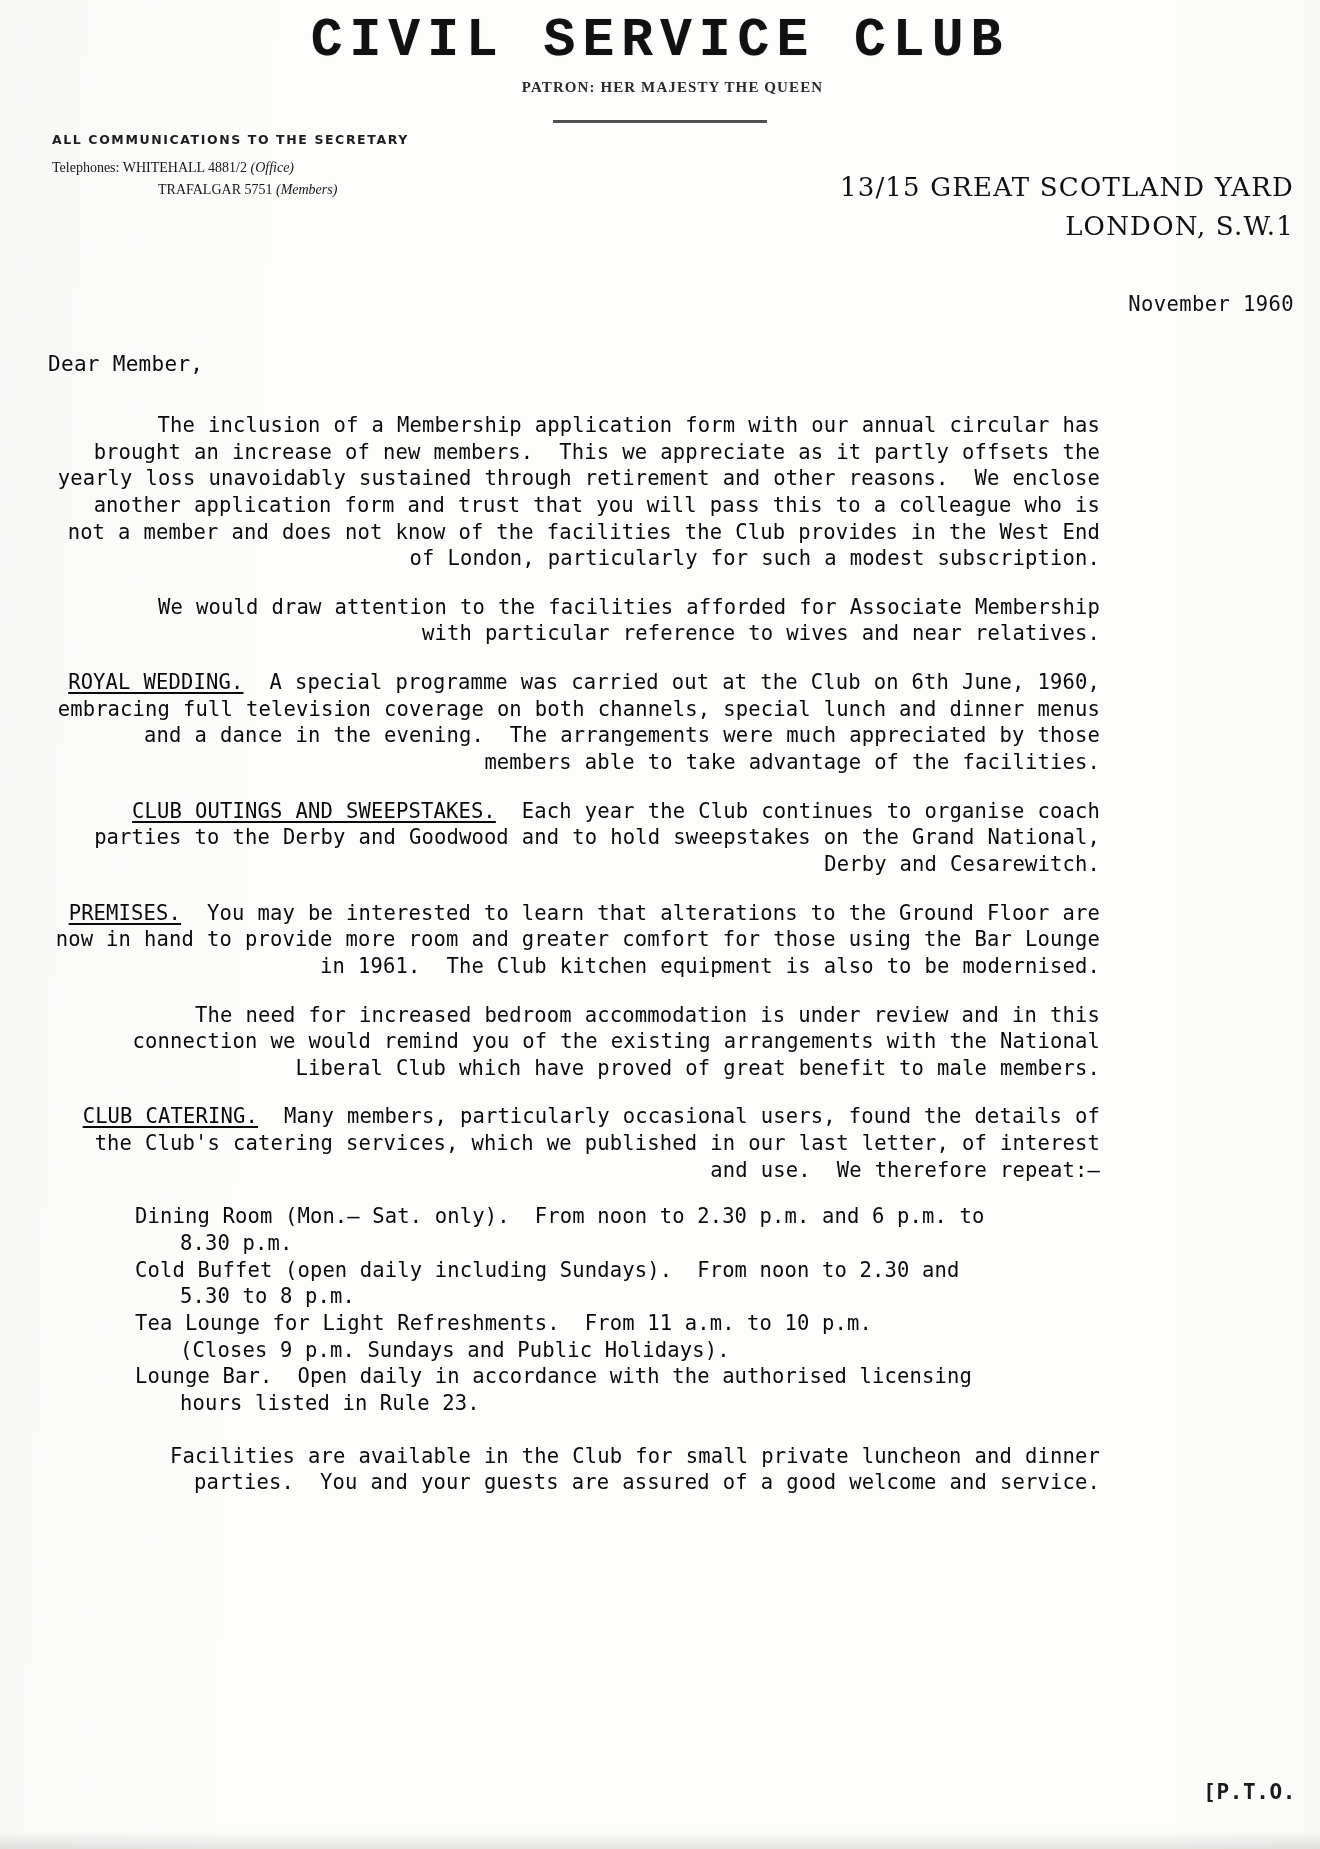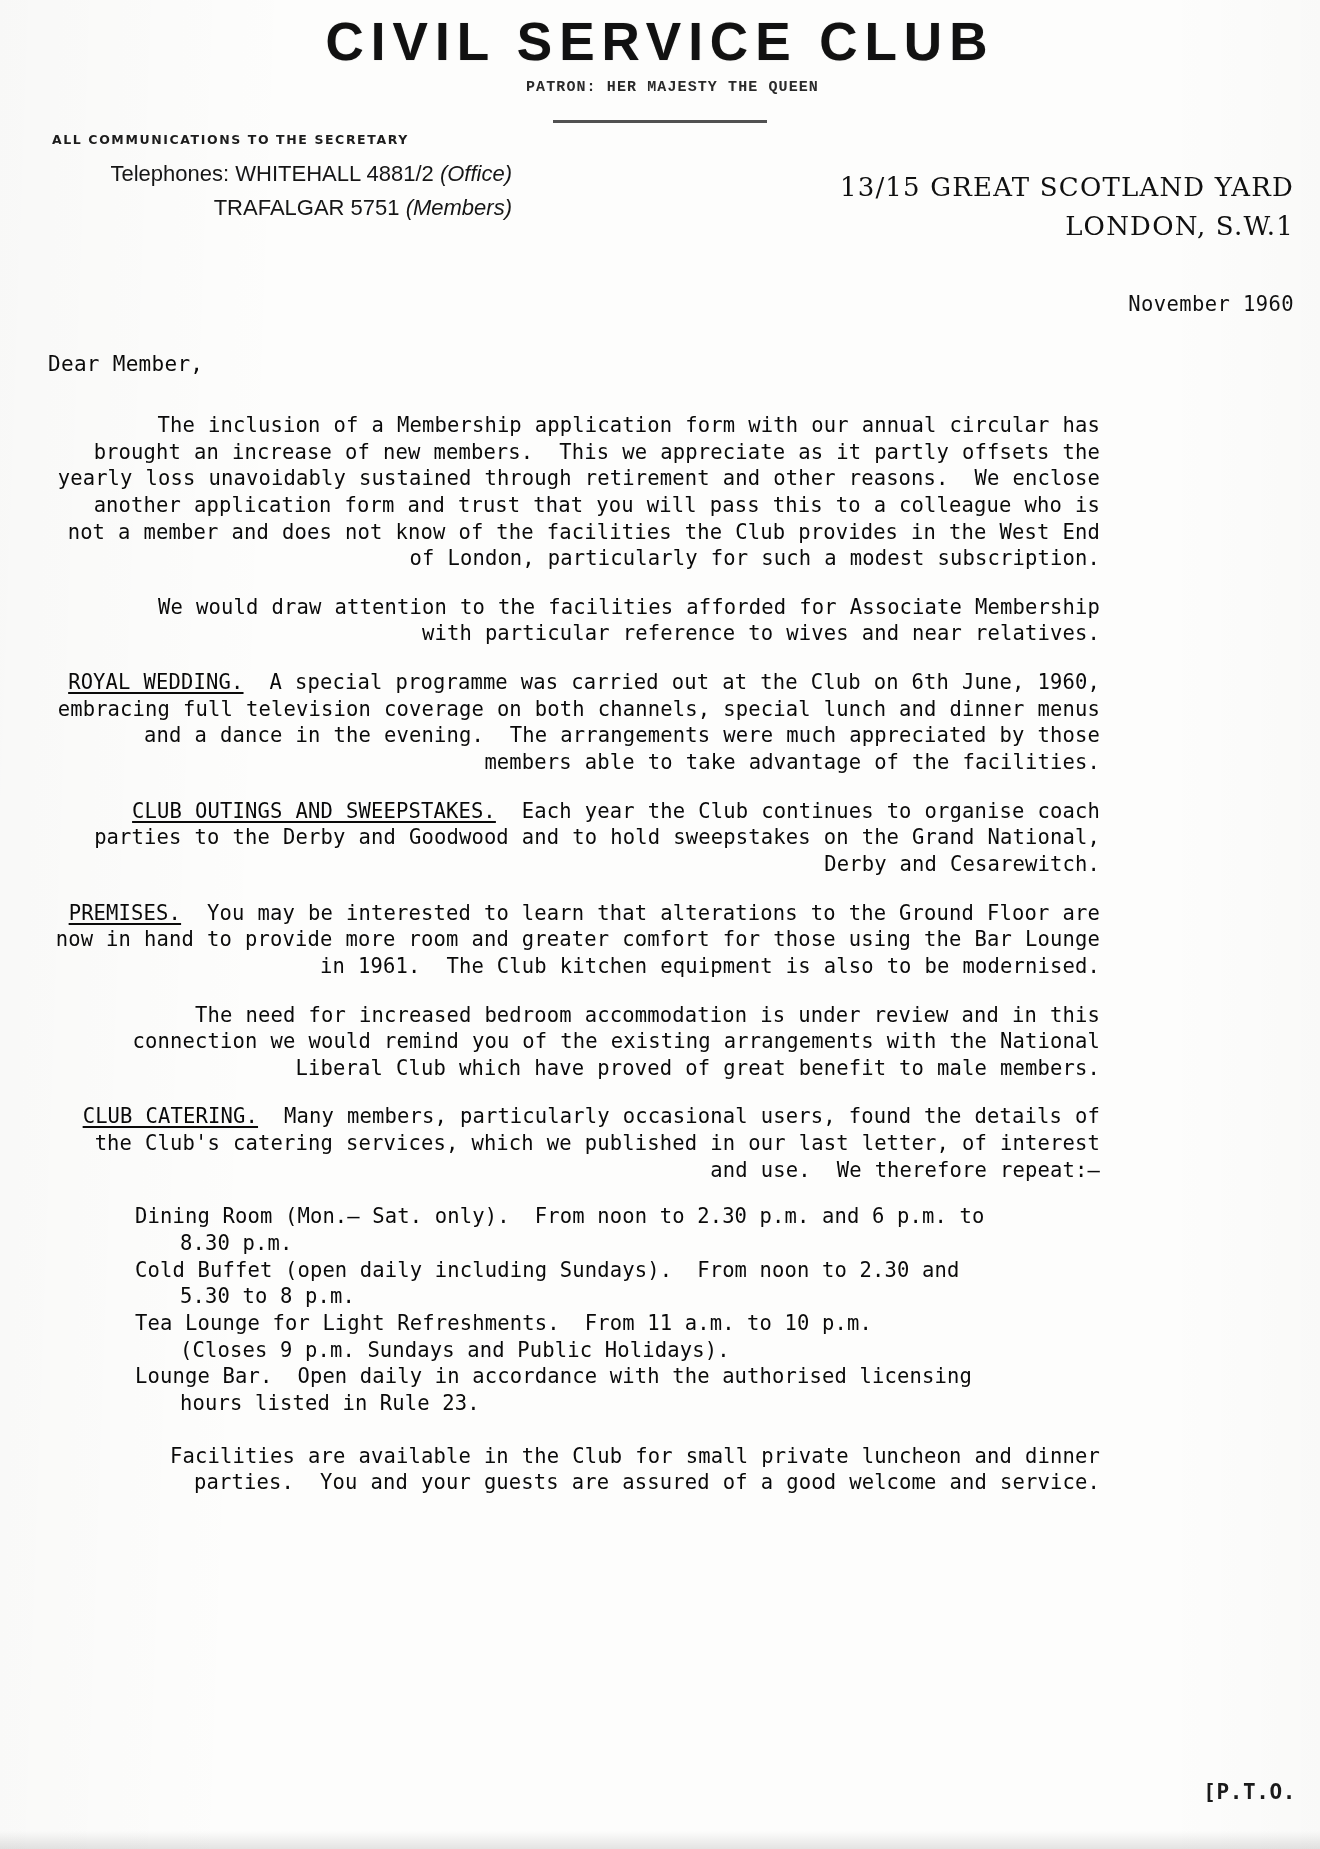--- a/index.html
+++ b/index.html
@@ -29,30 +29,30 @@
 
   
   .letterhead {
     position: absolute;
     top: 14px;
     left: 0;
     right: 0;
     text-align: center;
   }
   .club-title {
-    font-family: Liberation Sans, sans-serif;
+    font-family: Liberation Mono, monospace;
     font-size: 53px;
     font-weight: 700;
     letter-spacing: 7px;
     color: #111;
     line-height: 1.05;
     text-shadow: 0 0 1px rgba(0,0,0,0.35);
   }
   .patron-line {
-    font-family: Liberation Mono, monospace;
+    font-family: Liberation Serif, serif;
     font-size: 15px;
     font-weight: 700;
     letter-spacing: 1.1px;
     margin-top: 9px;
     color: #2a2a2a;
     filter: blur(0.15px);
     padding-left: 25px;
   }
   .rule {
     width: 214px;
@@ -71,26 +71,25 @@
   }
   .comm-line {
     font-family: "DejaVu Sans", "Liberation Sans", sans-serif;
     font-size: 12.5px;
     font-weight: 700;
     letter-spacing: 1.6px;
     color: #1c1c1c;
     margin-bottom: 10px;
   }
   .phone-line {
-    font-family: Liberation Sans, sans-serif;
-    font-size: 22px;
+    font-family: Liberation Serif, serif;
+    font-size: 14px;
     color: #161616;
     line-height: 1.55;
     white-space: pre;
-    text-align: right;
   }
   .phone-line .ital {
     font-style: italic;
   }
   .phone-line.indent-1 { padding-left: 106px; }
   .phone-line.indent-2 { padding-left: 106px; }
 
   
   .address-block {
     position: absolute;

